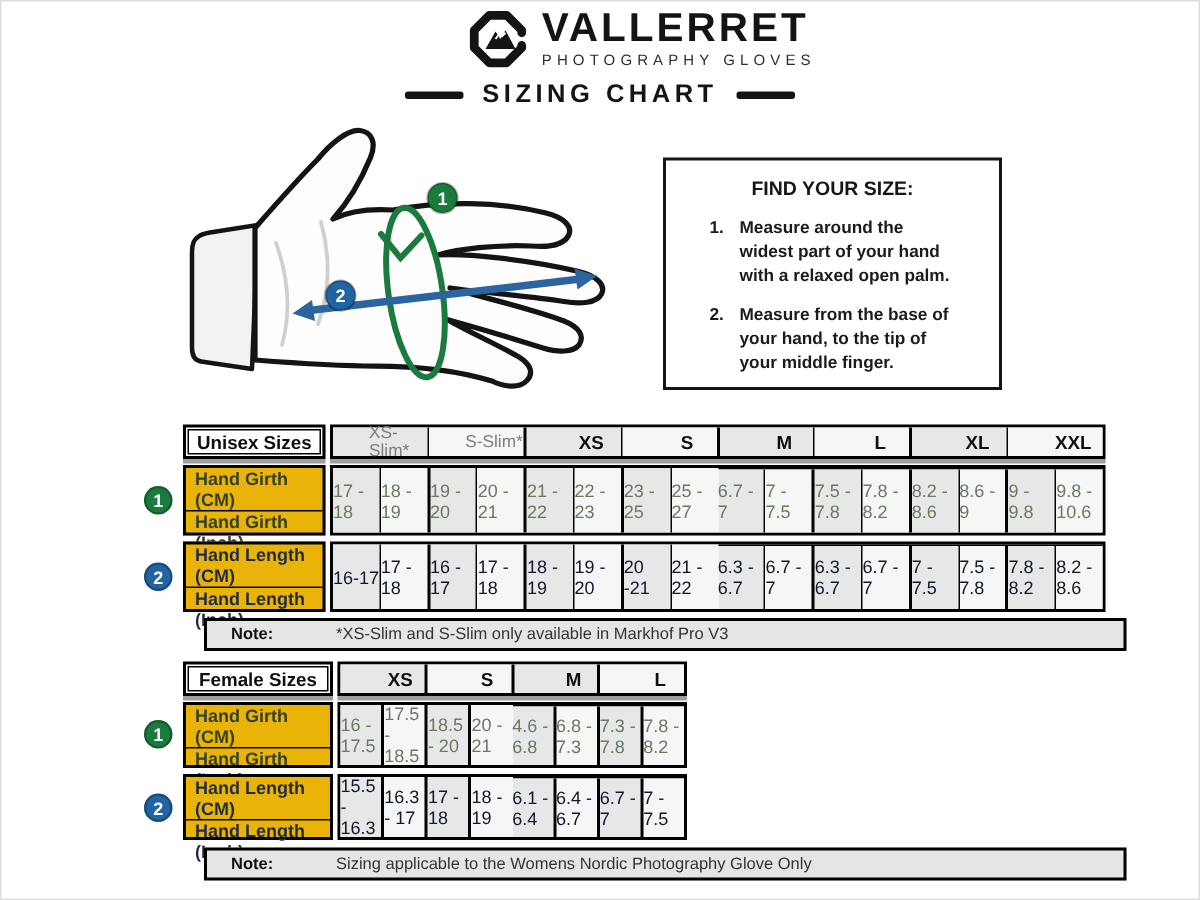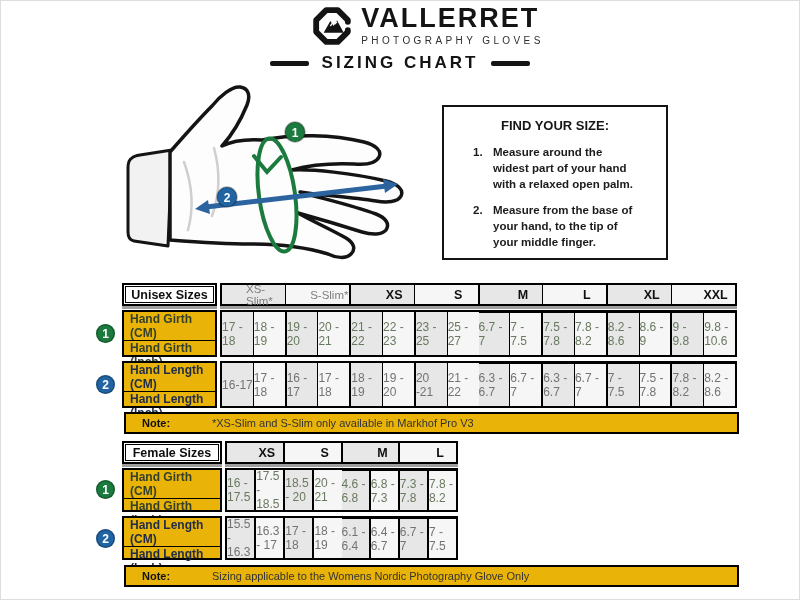--- a/index.html
+++ b/index.html
@@ -63,24 +63,24 @@
   .d-row{flex:1;display:flex;}
   .d-row + .d-row{border-top:1px solid #000;}
   .dcell{flex:1;display:flex;align-items:center;justify-content:center;font-size:12px;
     border-left:1px solid #000;box-sizing:border-box;}
   .dcell:first-child{border-left:none;}
   .dcell.pair{border-left:2px solid #000;}
 
   .girth-label{color:#33412c;}
   .girth-val{color:#697a60;}
   .length-label{color:#1e2c49;}
-  .length-val{color:#737373;}
-
-  .note-box{position:absolute;left:124px;width:615px;height:22px;border:2px solid #000;box-sizing:border-box;
-    display:flex;align-items:center;background:#eab308;}
+  .length-val{color:#0f172a;}
+
+  .note-box{position:absolute;left:136px;width:615px;height:22px;border:2px solid #000;box-sizing:border-box;
+    display:flex;align-items:center;background:#e5e5e5;}
   #unisex-note{top:412px;}
   #female-note{top:565px;}
   .note-label{font-weight:bold;font-size:11px;color:#111;padding-left:16px;width:86px;box-sizing:border-box;}
   .note-text{font-size:11px;color:#333;}
 
   
   .badge{position:absolute;width:19px;height:19px;border-radius:50%;color:#fff;font-size:12px;font-weight:bold;
     display:flex;align-items:center;justify-content:center;box-shadow:inset 0 0 0 1.5px rgba(0,0,0,0.25);}
   .badge.green{background:#1b7a3d;}
   .badge.blue{background:#2164a3;}

